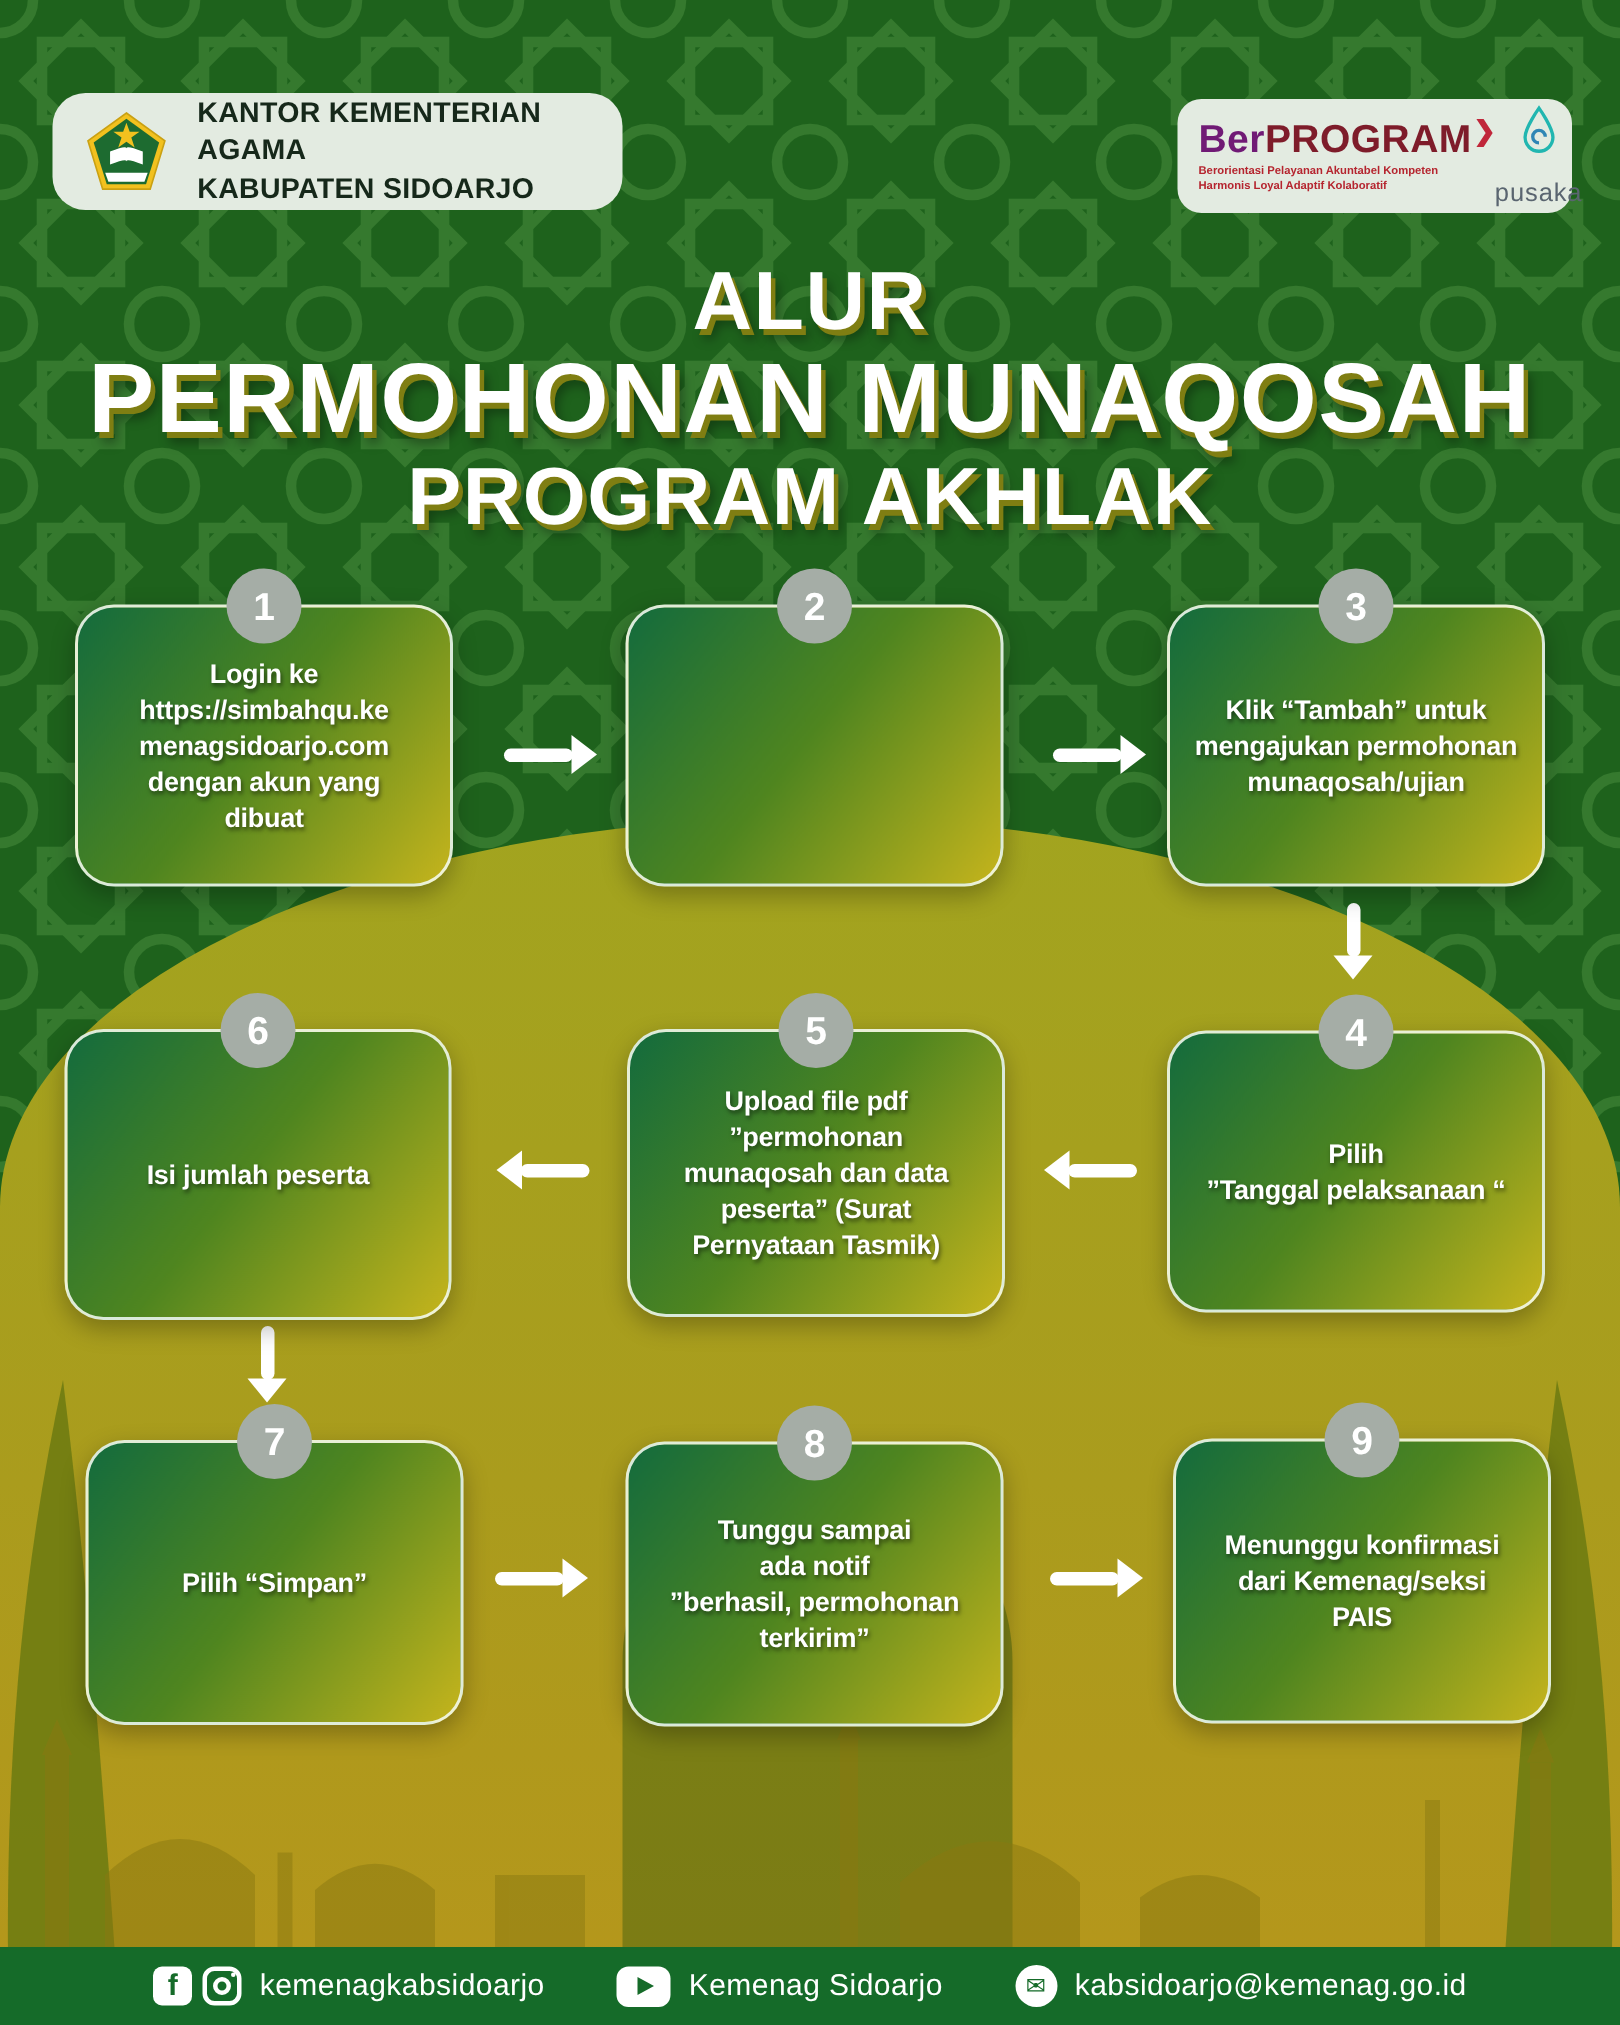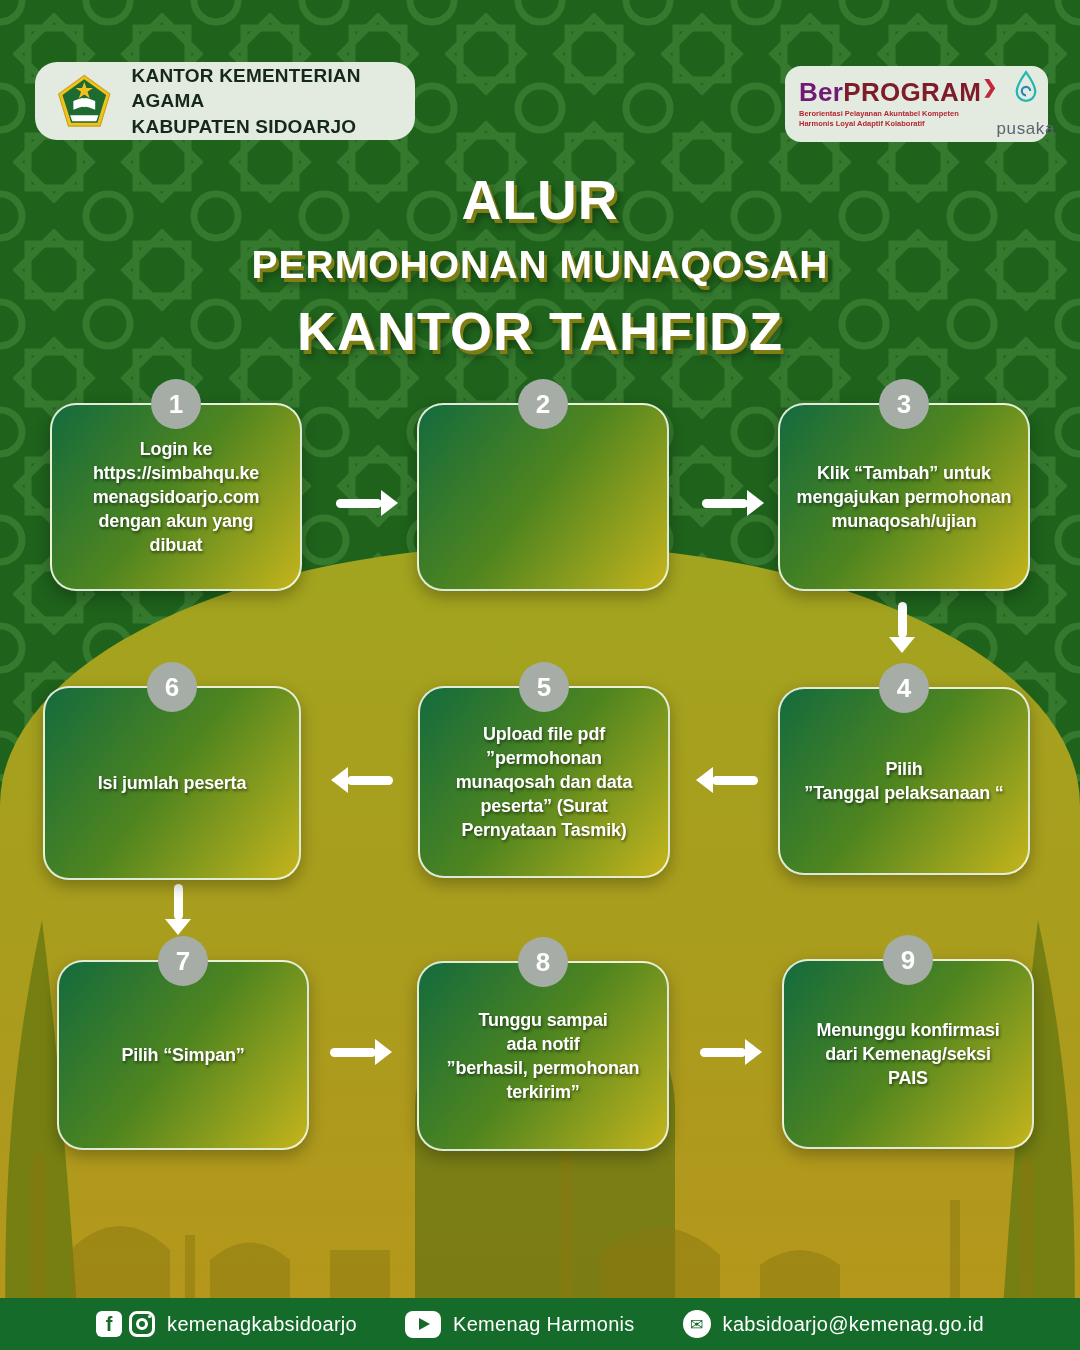--- a/index.html
+++ b/index.html
@@ -50,21 +50,21 @@
   .tagline { font-size:7.5px; color:#b5252f; font-weight:bold; line-height:1.35; margin-top:4px; }
   .pusaka { display:flex; flex-direction:column; align-items:center; gap:17px; padding-right:2px; }
   .pusaka-label { color:#5a6570; font-size:17px; letter-spacing:0.6px; }
 
   
   .title-block { position:absolute; left:0; top:168px; width:1080px; text-align:center; z-index:5;
     color:#ffffff; font-weight:bold; letter-spacing:1px;
     text-shadow:3px 4px 0 #7f7e12, 5px 7px 7px rgba(0,0,0,0.35);
   }
   .title-l1 { font-size:55px; line-height:64px; }
-  .title-l2 { font-size:39px; line-height:66px; }
+  .title-l2 { font-size:66px; line-height:66px; }
   .title-l3 { font-size:54px; line-height:66px; }
 
   
   .step {
     position:absolute; width:252px; height:188px; z-index:5; box-sizing:border-box;
     background:linear-gradient(128deg,#136b3d 0%,#4f851f 48%,#c5b41c 100%);
     border:2px solid rgba(245,250,240,0.88); border-radius:26px;
     box-shadow:0 6px 16px rgba(0,0,0,0.28);
     display:flex; align-items:center; justify-content:center; padding:8px;
   }
@@ -209,21 +209,21 @@
         <path d="M14 2 C14 2 4 16 4 23 a10 10 0 0 0 20 0 C24 16 14 2 14 2 Z" fill="none" stroke="#21b6b0" stroke-width="2.4"></path>
         <path d="M14 27 a4.5 4.5 0 1 1 4.5 -4.5" fill="none" stroke="#2f86b5" stroke-width="2.4"></path>
       </svg>
       <div class="pusaka-label">pusaka</div>
     </div>
   </div>
 
   <div class="title-block">
     <div class="title-l1">ALUR</div>
     <div class="title-l2">PERMOHONAN MUNAQOSAH</div>
-    <div class="title-l3">KANTOR TAHFIDZ</div>
+    <div class="title-l3">PROGRAM AKHLAK</div>
   </div>
 
   <div class="step s1">
     <div class="step-num">1</div>
     <div class="step-text">Login ke
 https://simbahqu.ke
 menagsidoarjo.com
 dengan akun yang
 dibuat</div>
   </div>
@@ -285,21 +285,21 @@
       <div class="ficons">
         <div class="fb-icon">
             <span>f</span>
           </div>
         <div class="ig-icon"></div>
       </div>
       <div class="flabel">kemenagkabsidoarjo</div>
     </div>
     <div class="fgroup">
       <div class="yt-icon"></div>
-      <div class="flabel">Kemenag Harmonis</div>
+      <div class="flabel">Kemenag Sidoarjo</div>
     </div>
     <div class="fgroup">
       <div class="mail-icon">
           <span>✉</span>
         </div>
       <div class="flabel">kabsidoarjo@kemenag.go.id</div>
     </div>
   </div>
 
 </div>

